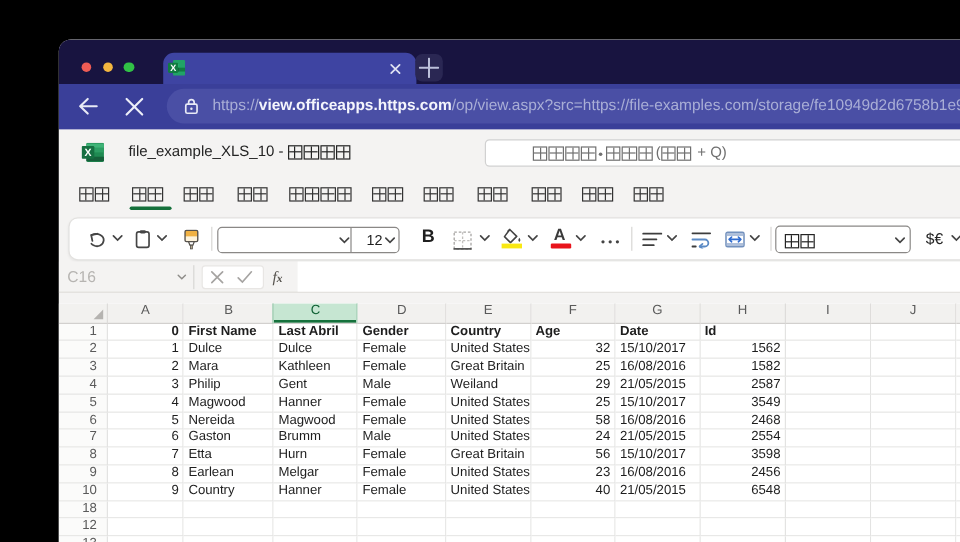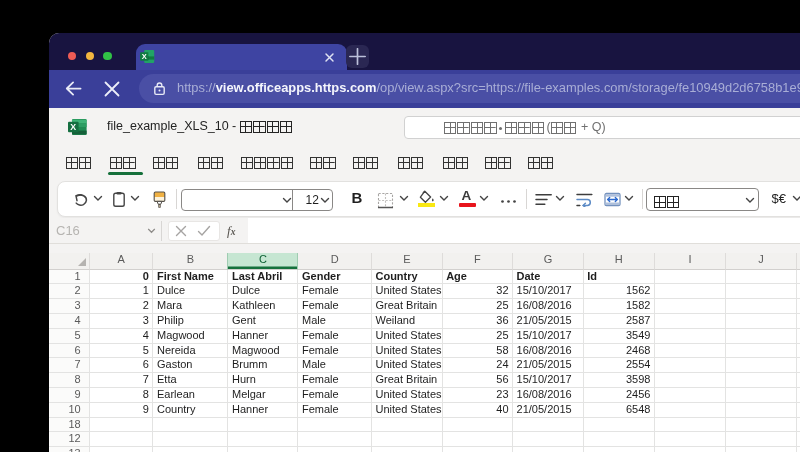--- a/index.html
+++ b/index.html
@@ -275,21 +275,21 @@
 <div class="gc num">1582</div>
 <div class="gc"></div>
 <div class="gc"></div>
 <div class="gc"></div>
 <div class="gc rowh">4</div>
 <div class="gc num">3</div>
 <div class="gc txt">Philip</div>
 <div class="gc txt">Gent</div>
 <div class="gc txt">Male</div>
 <div class="gc txt">Weiland</div>
-<div class="gc num">36</div>
+<div class="gc num">29</div>
 <div class="gc txt">21/05/2015</div>
 <div class="gc num">2587</div>
 <div class="gc"></div>
 <div class="gc"></div>
 <div class="gc"></div>
 <div class="gc rowh">5</div>
 <div class="gc num">4</div>
 <div class="gc txt">Magwood</div>
 <div class="gc txt">Hanner</div>
 <div class="gc txt">Female</div>

